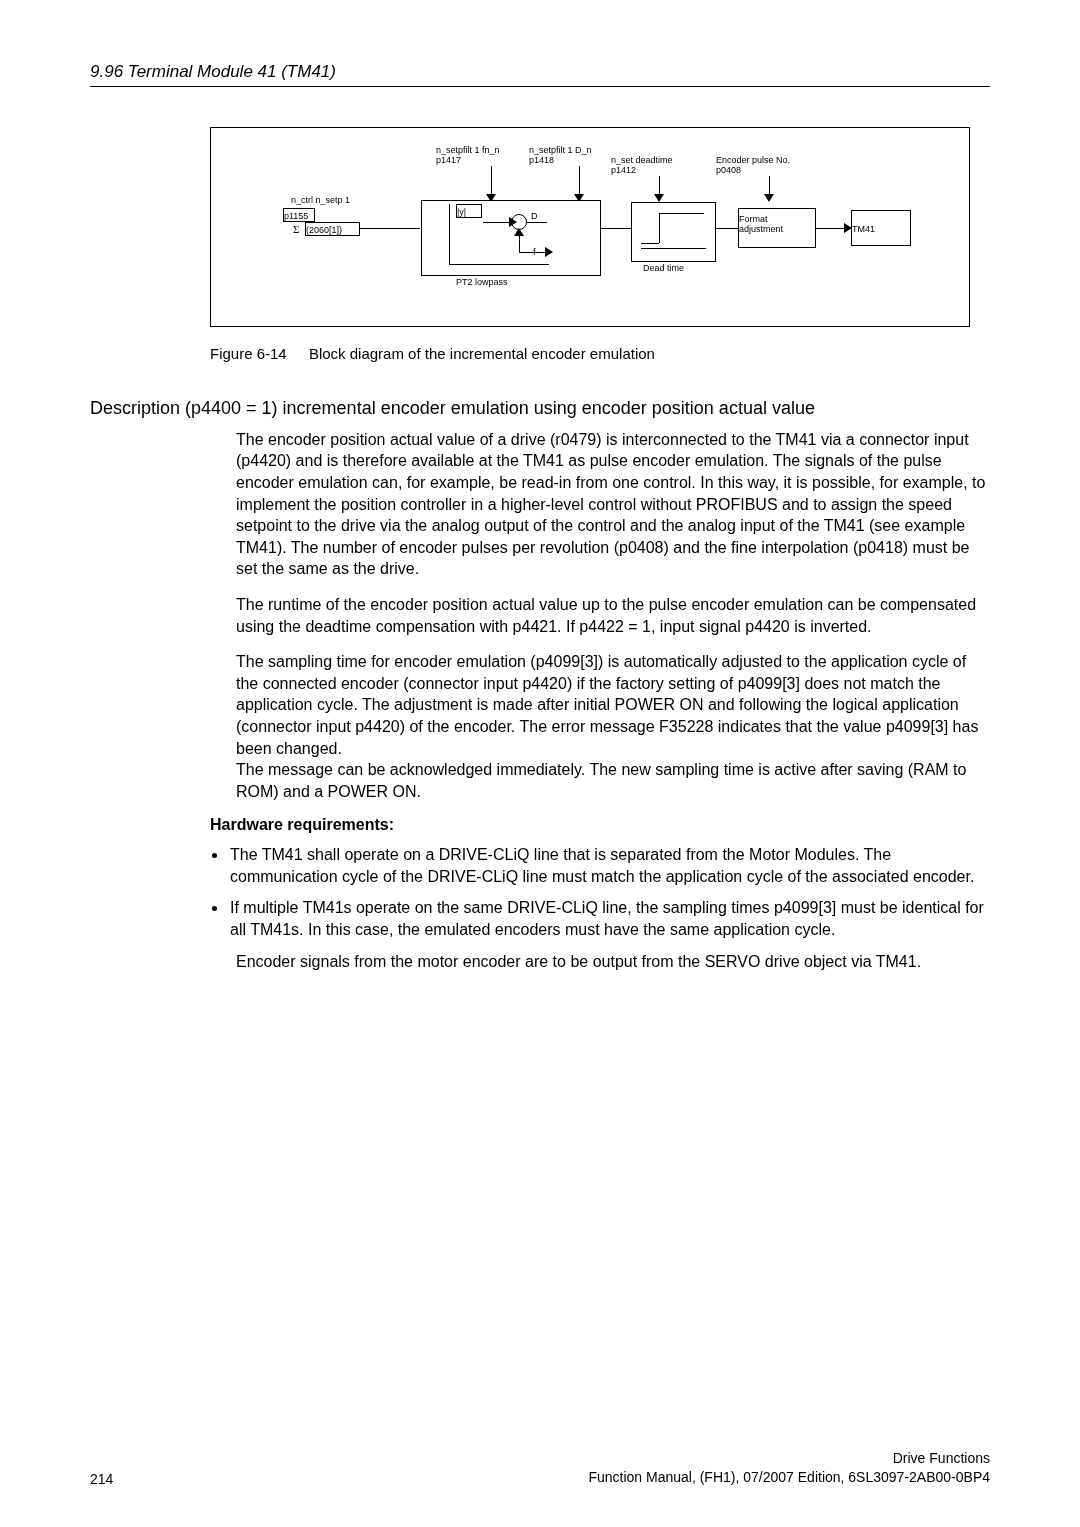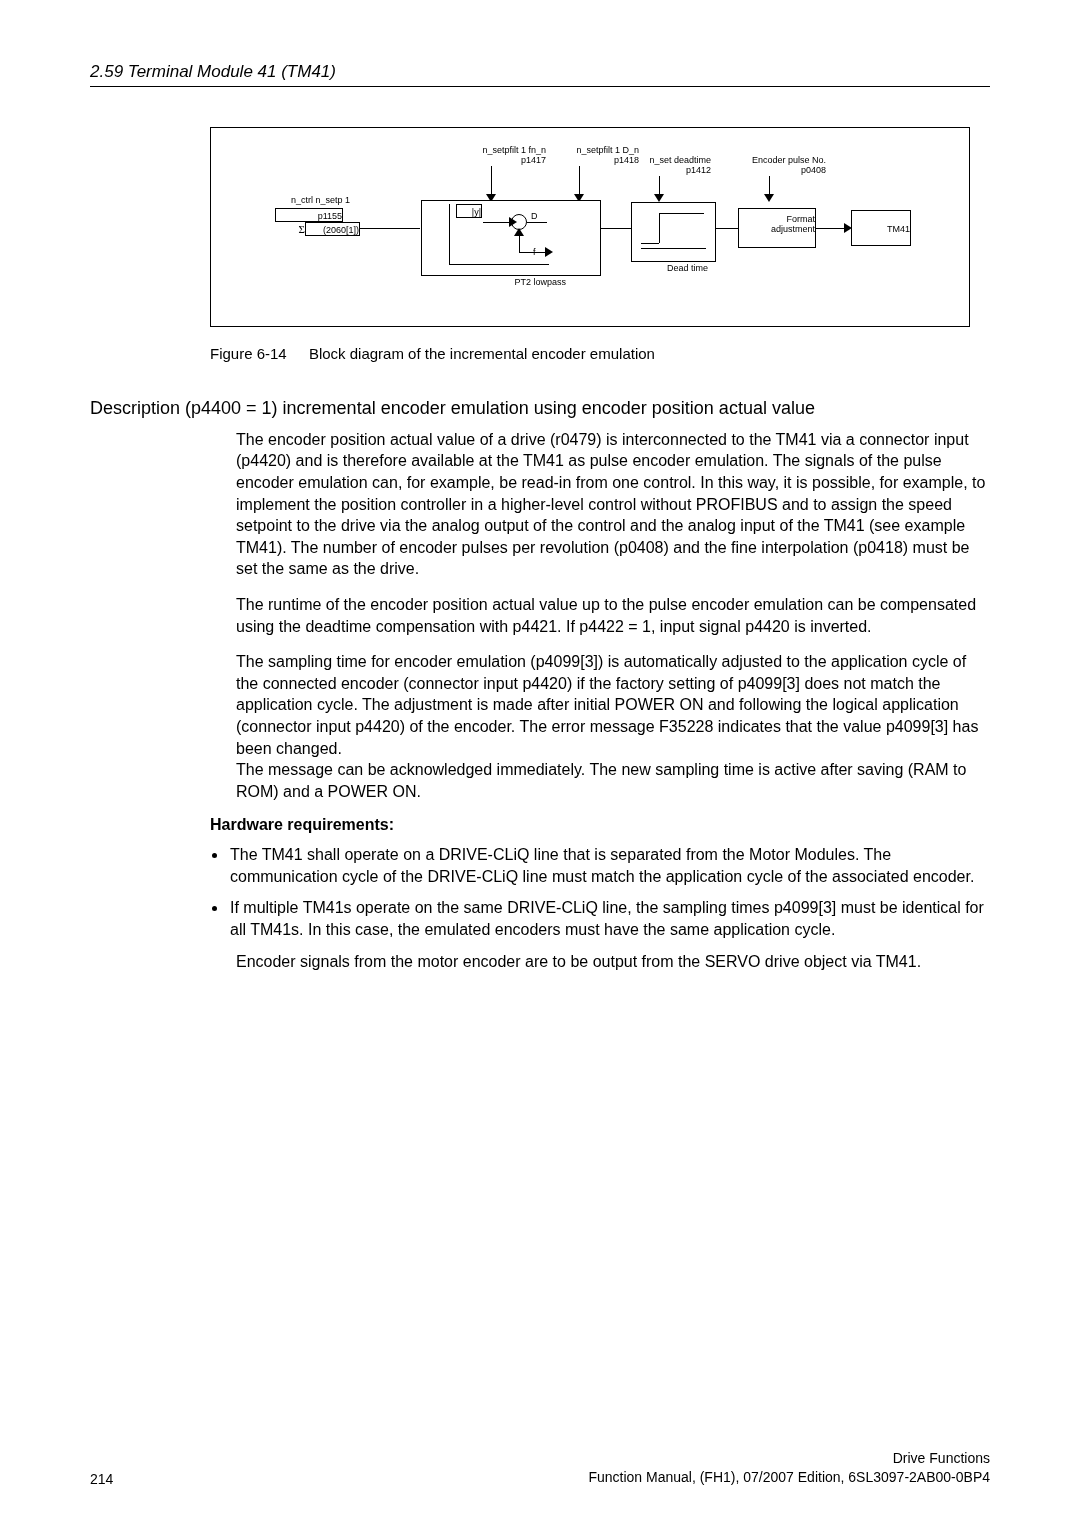--- a/index.html
+++ b/index.html
@@ -27,21 +27,21 @@
     .header .line2 { display: block; }
     .diagram-wrap { margin-left: 120px; margin-right: 20px; }
     .diagram {
       border: 1.5px solid #000;
       height: 200px;
       position: relative;
       font-size: 9px;
       line-height: 1.1;
     }
     
-    .dnode { position: absolute; text-align: right; }
+    .dnode { position: absolute; text-align: left; }
     .dblock { border: 1px solid #000; background: #fff; }
     .arrow-head {
       width: 0; height: 0; position: absolute;
       border-left: 5px solid transparent;
       border-right: 5px solid transparent;
       border-top: 8px solid #000;
     }
     .arrow-head.right {
       border-top: 5px solid transparent;
       border-bottom: 5px solid transparent;
@@ -76,21 +76,21 @@
     }
     .footer .right { text-align: right; line-height: 1.35; }
     .sigma { font-family: "Times New Roman", serif; font-size: 11px; }
   </style>
 </head>
 <body>
 
 <div class="page">
 
   <div class="header">
-    <span class="line2">2.59 Terminal Module 41 (TM41)</span>
+    <span class="line2">9.96 Terminal Module 41 (TM41)</span>
   </div>
 
   <div class="diagram-wrap">
     <div class="diagram">
 
       <div class="dnode" style="left:225px; top:18px; width:110px;">
         <div>n_setpfilt 1 fn_n</div>
         <div>p1417</div>
       </div>
       <div class="dnode" style="left:318px; top:18px; width:110px;">
@@ -109,21 +109,21 @@
       <div class="vline" style="left:280px; top:38px; height:30px;"></div>
       <div class="arrow-head" style="left:275px; top:66px;"></div>
       <div class="vline" style="left:368px; top:38px; height:30px;"></div>
       <div class="arrow-head" style="left:363px; top:66px;"></div>
       <div class="vline" style="left:448px; top:48px; height:20px;"></div>
       <div class="arrow-head" style="left:443px; top:66px;"></div>
       <div class="vline" style="left:558px; top:48px; height:20px;"></div>
       <div class="arrow-head" style="left:553px; top:66px;"></div>
 
       <div class="dnode" style="left:80px; top:68px; width:90px; text-align:left;">n_ctrl n_setp 1</div>
-      <div class="dnode dblock" style="left:64px; top:80px; width:68px; height:14px; line-height:14px;">p1155</div>
+      <div class="dnode dblock" style="left:72px; top:80px; width:32px; height:14px; line-height:14px;">p1155</div>
       <div class="dnode sigma" style="left:82px; top:95px; width:12px;">Σ</div>
       <div class="dnode dblock" style="left:94px; top:94px; width:55px; height:14px; line-height:14px;">(2060[1])</div>
 
       <div class="hline" style="left:149px; top:100px; width:60px;"></div>
 
       <div class="dnode dblock" style="left:210px; top:72px; width:180px; height:76px;"></div>
 
       <div class="dnode dblock" style="left:245px; top:76px; width:26px; height:14px; line-height:14px;">|y|</div>
 
       <div class="dnode" style="left:300px; top:86px; width:16px; height:16px; border:1px solid #000; border-radius:50%;"></div>

